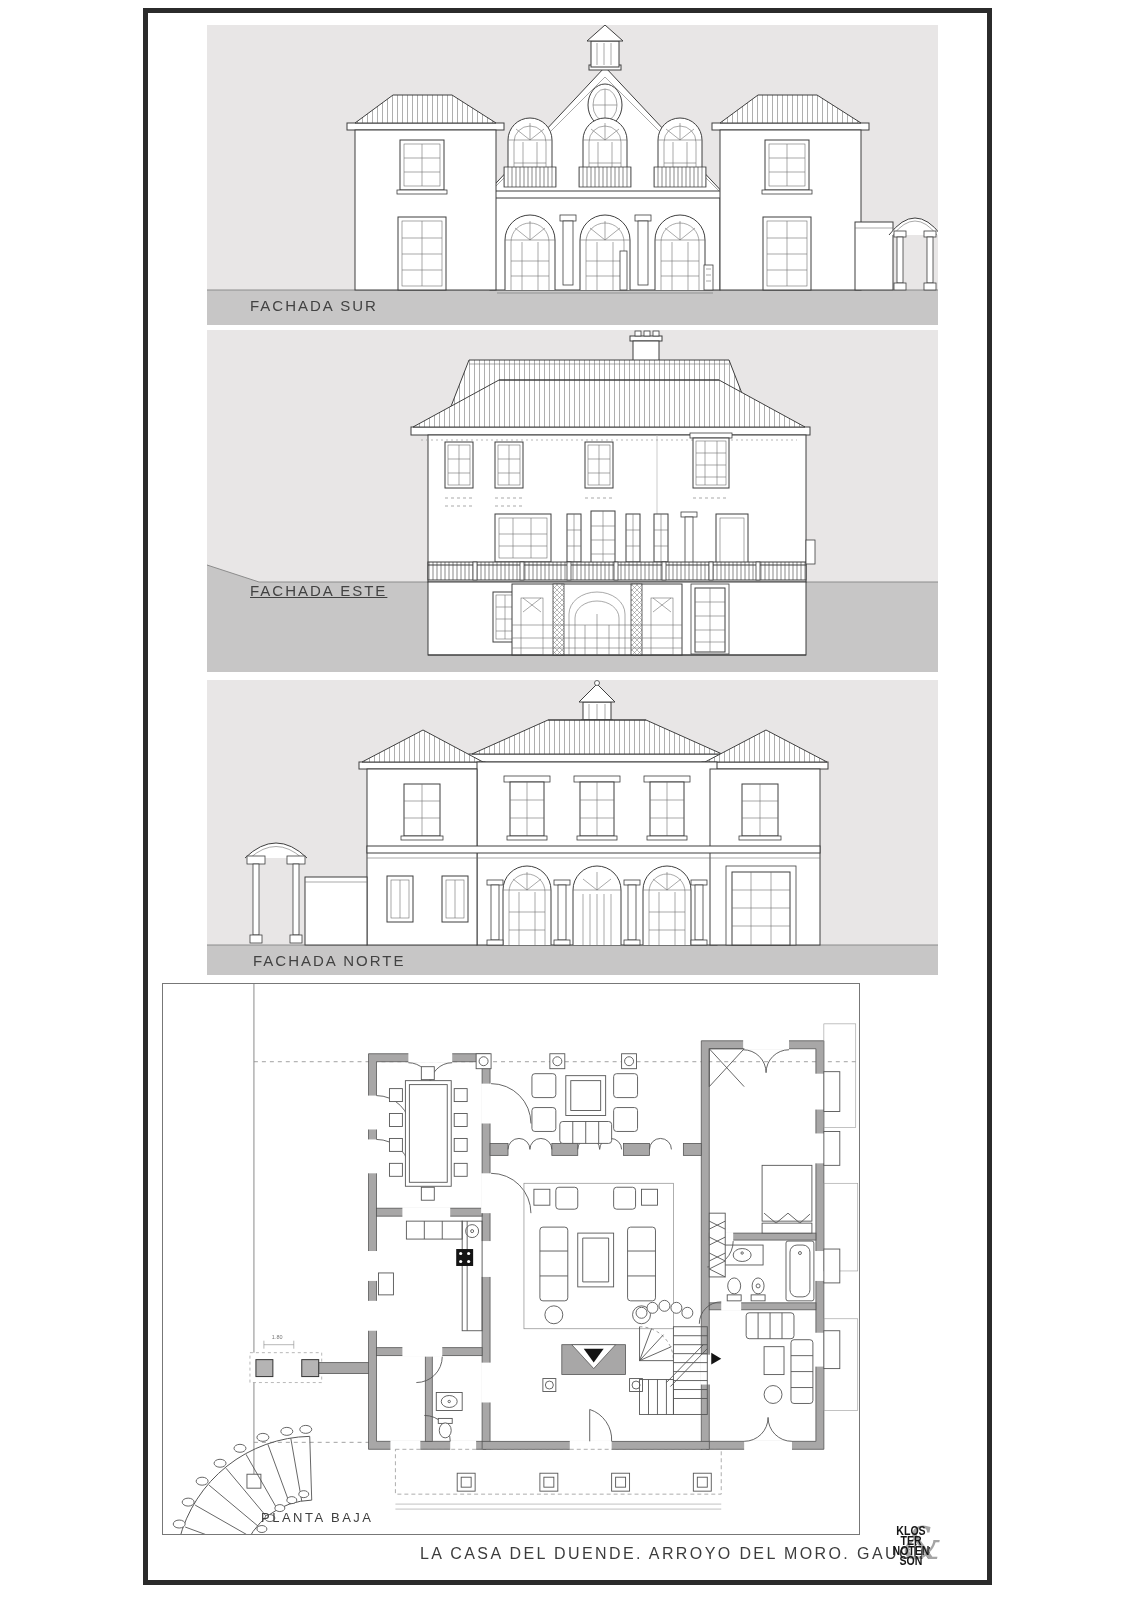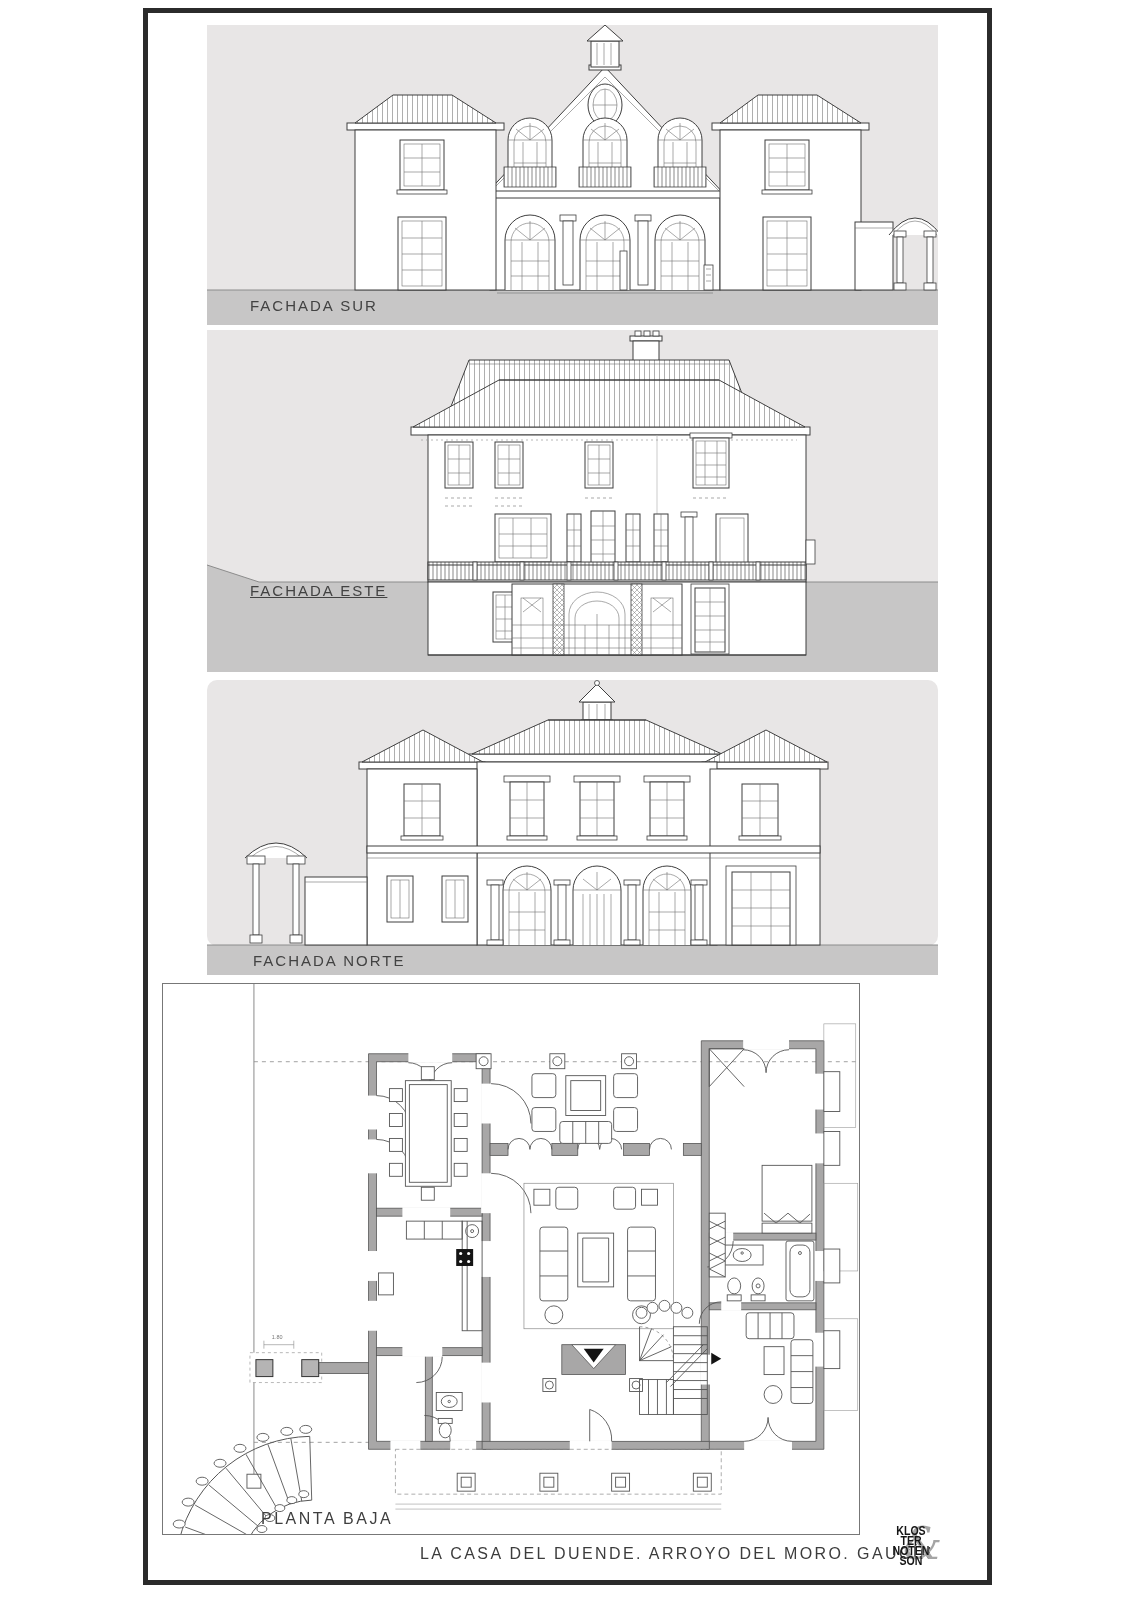--- a/index.html
+++ b/index.html
@@ -6,21 +6,21 @@
   .page{position:relative;width:1131px;height:1600px;background:#fff;overflow:hidden;
         font-family:"Liberation Sans",sans-serif;}
   .frame{position:absolute;left:143px;top:8px;width:849px;height:1577px;
          border:5px solid #2b2b2b;box-sizing:border-box;background:#fff;}
   .panel{position:absolute;left:207px;width:731px;background:#e8e6e6;}
   .panel svg{position:absolute;left:0;top:0;display:block;}
   .panel-label{position:absolute;font-size:15px;letter-spacing:2px;color:#424242;}
   .plan-wrap{position:absolute;left:162px;top:983px;width:698px;height:552px;
              background:#fff;border:1px solid #777;box-sizing:border-box;}
   .plan-wrap svg{position:absolute;left:0;top:0;}
-  .plan-label{position:absolute;left:98px;top:526px;font-size:16px;letter-spacing:2.5px;color:#3e3e3e;}
+  .plan-label{position:absolute;left:98px;top:526px;font-size:13px;letter-spacing:2.5px;color:#3e3e3e;}
   .footer-title{position:absolute;left:420px;top:1545px;width:460px;text-align:center;
                 font-size:16px;letter-spacing:2.4px;color:#3c3c3c;white-space:nowrap;}
   .logo{position:absolute;left:889px;top:1526px;width:50px;height:48px;}
   .logo .amp{position:absolute;left:14px;top:-8px;font-family:"DejaVu Serif",serif;
              font-style:italic;font-size:44px;color:#a5a5a5;z-index:0;}
   .logo .lines{position:relative;z-index:1;text-align:center;font-weight:bold;
                font-size:12px;line-height:10px;color:#161616;transform:scaleX(.88);
                transform-origin:left top;letter-spacing:0;}
   .ln{fill:none;stroke:#3f3f3f;stroke-width:1;}
   .tn{fill:none;stroke:#6e6e6e;stroke-width:.6;}
@@ -217,21 +217,21 @@
       <path d="M378,295 V325 M402,295 V325 M390,284 V325" class="tn"></path>
       <rect x="484" y="254" width="38" height="70" class="wt2" fill="none"></rect>
       <rect x="488" y="258" width="30" height="64" class="wt"></rect>
       <path d="M503,258 V322 M488,272 H518 M488,286 H518 M488,300 H518 M488,312 H518" class="tn"></path>
       <rect x="599" y="210" width="9" height="24" class="wt2"></rect>
       <line x1="221" y1="325" x2="599" y2="325" class="ln"></line>
     </svg>
     <div class="panel-label" style="left:43px;top:252px;text-decoration:underline;">FACHADA ESTE</div>
   </div>
 
-  <div class="panel" style="top:680px;height:266px;border-radius:10px;">
+  <div class="panel" style="top:680px;height:266px;">
     <svg viewBox="0 0 731 295" width="731" height="295">
       <rect x="0" y="265" width="731" height="30" class="gr"></rect>
       <line x1="0" y1="265" x2="731" y2="265" stroke="#8c8c8c"></line>
 
       <rect x="376" y="22" width="28" height="18" class="wt"></rect>
       <path d="M382,24 V40 M390,24 V40 M398,24 V40" class="tn"></path>
       <polygon points="372,22 390,4 408,22" class="wt"></polygon>
       <circle cx="390" cy="3" r="2.5" class="wt2"></circle>
       <polygon points="374,40 406,40 410,48 370,48" class="wt"></polygon>
 

